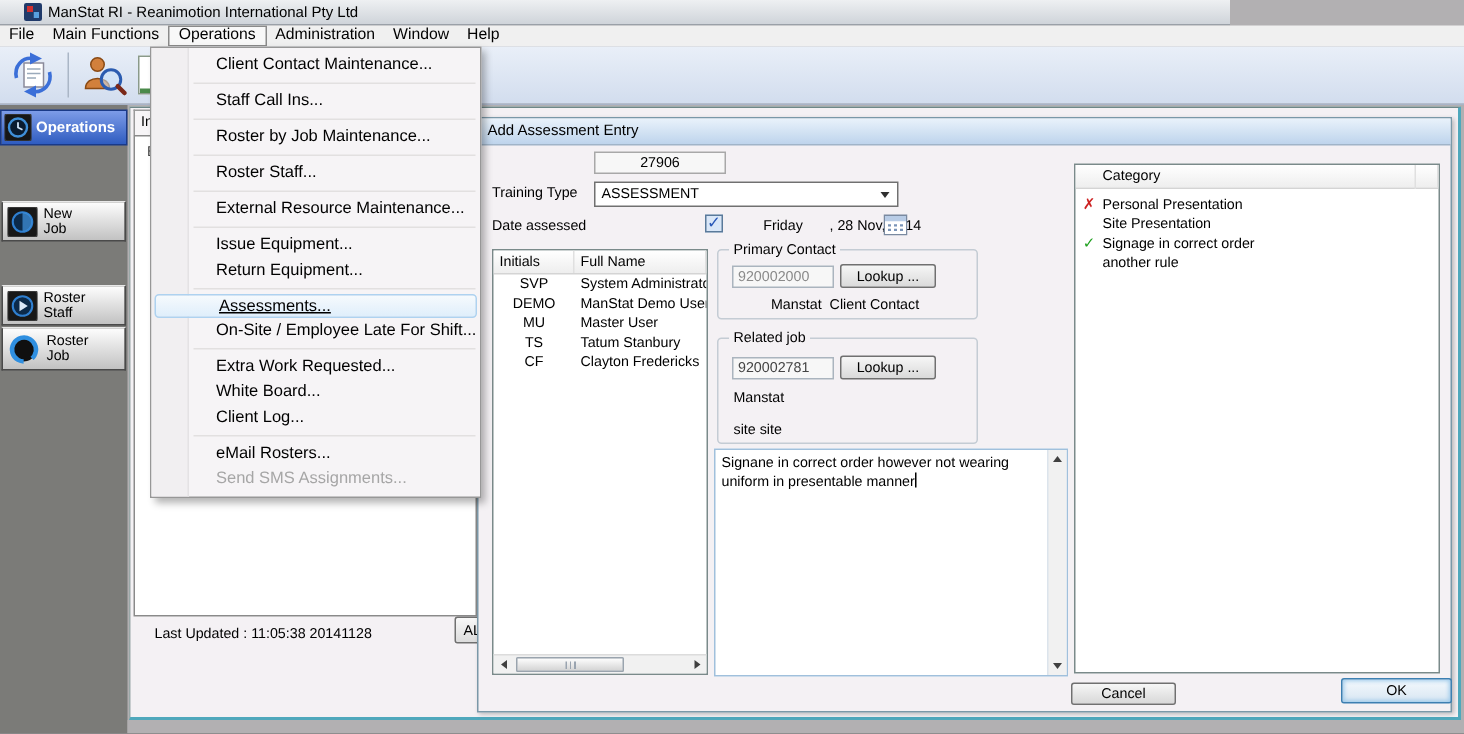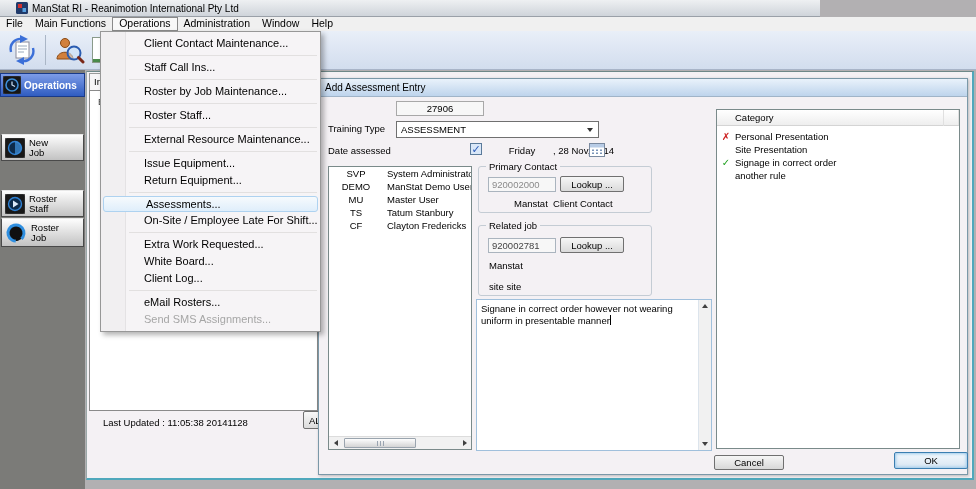--- a/index.html
+++ b/index.html
@@ -141,21 +141,21 @@
     background:linear-gradient(#f6f6f6,#d8d8d8); border:1px solid #707070; border-radius:2px; font-size:9.5px; font-family:inherit; }
   #okbtn { position:absolute; left:575px; top:355px; width:74px; height:17px;
     background:linear-gradient(#f4f9fd,#d8e6f2); border:1px solid #3c7fb1; border-radius:2px;
     box-shadow:inset 0 0 3px 1px #9cc9ea; font-size:9.5px; font-family:inherit; }
   
   #menupopup { position:absolute; left:100px; top:31px; width:221px; z-index:50;
     background:#f6f4f6; border:1px solid #979797; box-shadow:3px 3px 5px rgba(0,0,0,.3); padding:3px 0; }
   .gutter { position:absolute; left:0; top:0; bottom:0; width:25px; background:#f1eff1; border-right:1px solid #e4e2e4; }
   .pmi { position:relative; z-index:1; height:17px; line-height:17px; padding-left:42px; font-size:11px; margin:0 1px; }
   .pmi.hl { height:16px; line-height:14px; margin:0 2px; border:1px solid #aed2f0; border-radius:3px;
-    background:linear-gradient(#f6fafd,#dfeefb); }
+    background:linear-gradient(#f6fafd,#dfeefb);text-decoration:underline; }
   .pmi.dis { color:#a6a6a6; }
   .psep { position:relative; z-index:1; height:1px; background:#e2e0e0; margin:3px 3px 3px 28px; }
 </style>
 </head>
 <body>
 
 <div id="screen">
 
   <div id="titlebar">
     <svg width="12" height="12" viewBox="0 0 12 12">
@@ -275,20 +275,24 @@
           <rect x="3" y="7.5" width="2" height="1.5"></rect>
             <rect x="7" y="7.5" width="2" height="1.5"></rect>
             <rect x="11" y="7.5" width="2" height="1.5"></rect>
           <rect x="3" y="10.5" width="2" height="1.5"></rect>
             <rect x="7" y="10.5" width="2" height="1.5"></rect>
             <rect x="11" y="10.5" width="2" height="1.5"></rect>
         </g>
       </svg>
 
       <div class="lv" id="stafflist">
+        <div class="lvhead">
+          <span class="hc c1">Initials</span>
+          <span class="hc c2">Full Name</span>
+        </div>
         <div class="lvrow">
             <span class="c1">SVP</span>
             <span class="c2">System Administrator</span>
           </div>
         <div class="lvrow">
             <span class="c1">DEMO</span>
             <span class="c2">ManStat Demo User</span>
           </div>
         <div class="lvrow">
             <span class="c1">MU</span>

